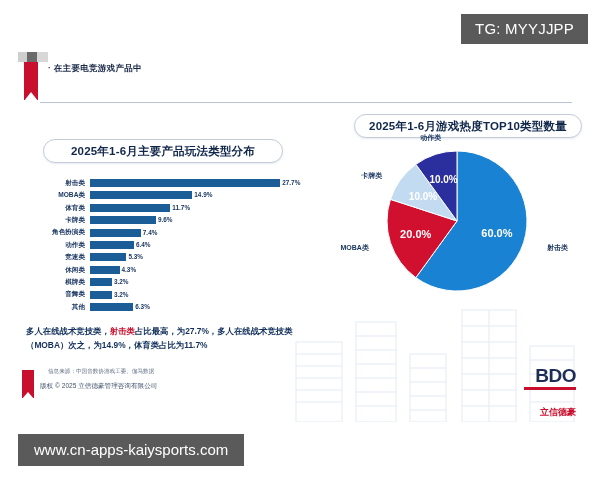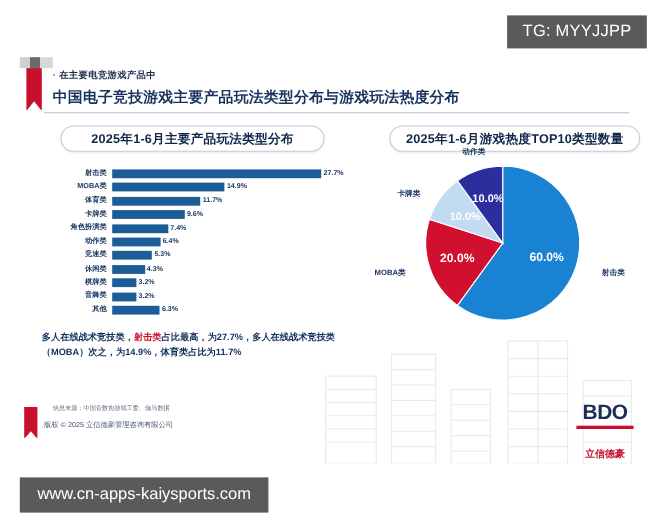--- a/index.html
+++ b/index.html
@@ -53,21 +53,21 @@
     font-size: 13.5px; font-weight: bold; color: #16335e;
     letter-spacing: .2px;
   }
   .title-rule {
     position: absolute; left: 26px; top: 52px; width: 532px;
     height: 1px; background: #b9c3d3;
   }
 
   
   .panel { position: absolute; top: 64px; height: 300px; }
-  .panel.left  { left: 22px;  width: 278px; }
+  .panel.left  { left: 10px;  width: 278px; margin-top: 25px; }
   .panel.right { left: 296px; width: 268px; margin-left: 24px; }
 
   .card-title {
     position: relative;
     margin: 0 auto; width: 240px; height: 24px;
     border: 1px solid #c3ccd9; border-radius: 12px;
     background: #ffffff;
     display: flex; align-items: center; justify-content: center;
     font-size: 11.5px; font-weight: bold; color: #10264a;
     letter-spacing: .2px;
@@ -121,21 +121,21 @@
   }
   .foot-ribbon { position: absolute; left: 8px; top: 320px; width: 12px; height: 28px; }
   .foot-ribbon .body { position: absolute; inset: 0; background: #c8102e; }
   .foot-ribbon .notch {
     position: absolute; left: 0; bottom: -1px; width: 0; height: 0;
     border-left: 6px solid transparent; border-right: 6px solid transparent;
     border-bottom: 7px solid #ffffff;
   }
 
   
-  .bdo { position: absolute; right: 10px; top: 316px; text-align: center; }
+  .bdo { position: absolute; right: 10px; top: 316px; text-align: right; }
   .bdo-text {
     font-family: "Liberation Sans", sans-serif;
     font-size: 19px; font-weight: bold; color: #1d2d56;
     letter-spacing: -.5px; line-height: 20px;
   }
   .bdo-bar { width: 52px; height: 2.5px; background: #c8102e; margin-top: 1px; }
   .bdo-cn { font-size: 9px; color: #c8102e; font-weight: bold; margin-top: 16px; }
 
   
   .url-banner {
@@ -190,21 +190,20 @@
       </g>
     </svg>
 
     <div class="ribbon">
       <div class="body"></div>
         <div class="notch"></div>
     </div>
     <div class="pix-blur"></div>
 
     <div class="eyebrow">· 在主要电竞游戏产品中</div>
-    <div class="slide-title">中国电子竞技游戏主要产品玩法类型分布与游戏玩法热度分布</div>
     <div class="title-rule"></div>
 
     <div class="panel left">
       <div class="card-title">2025年1-6月主要产品玩法类型分布</div>
       <div class="barchart" id="barchart">
           <div class="bar-row">
             <div class="bar-label">射击类</div>
             <div class="bar-track">
               <div class="bar-fill" style="width: 190.207px; background: rgb(27, 93, 151);"></div>
               <div class="bar-value" style="left: 192.207px;">27.7%</div>

